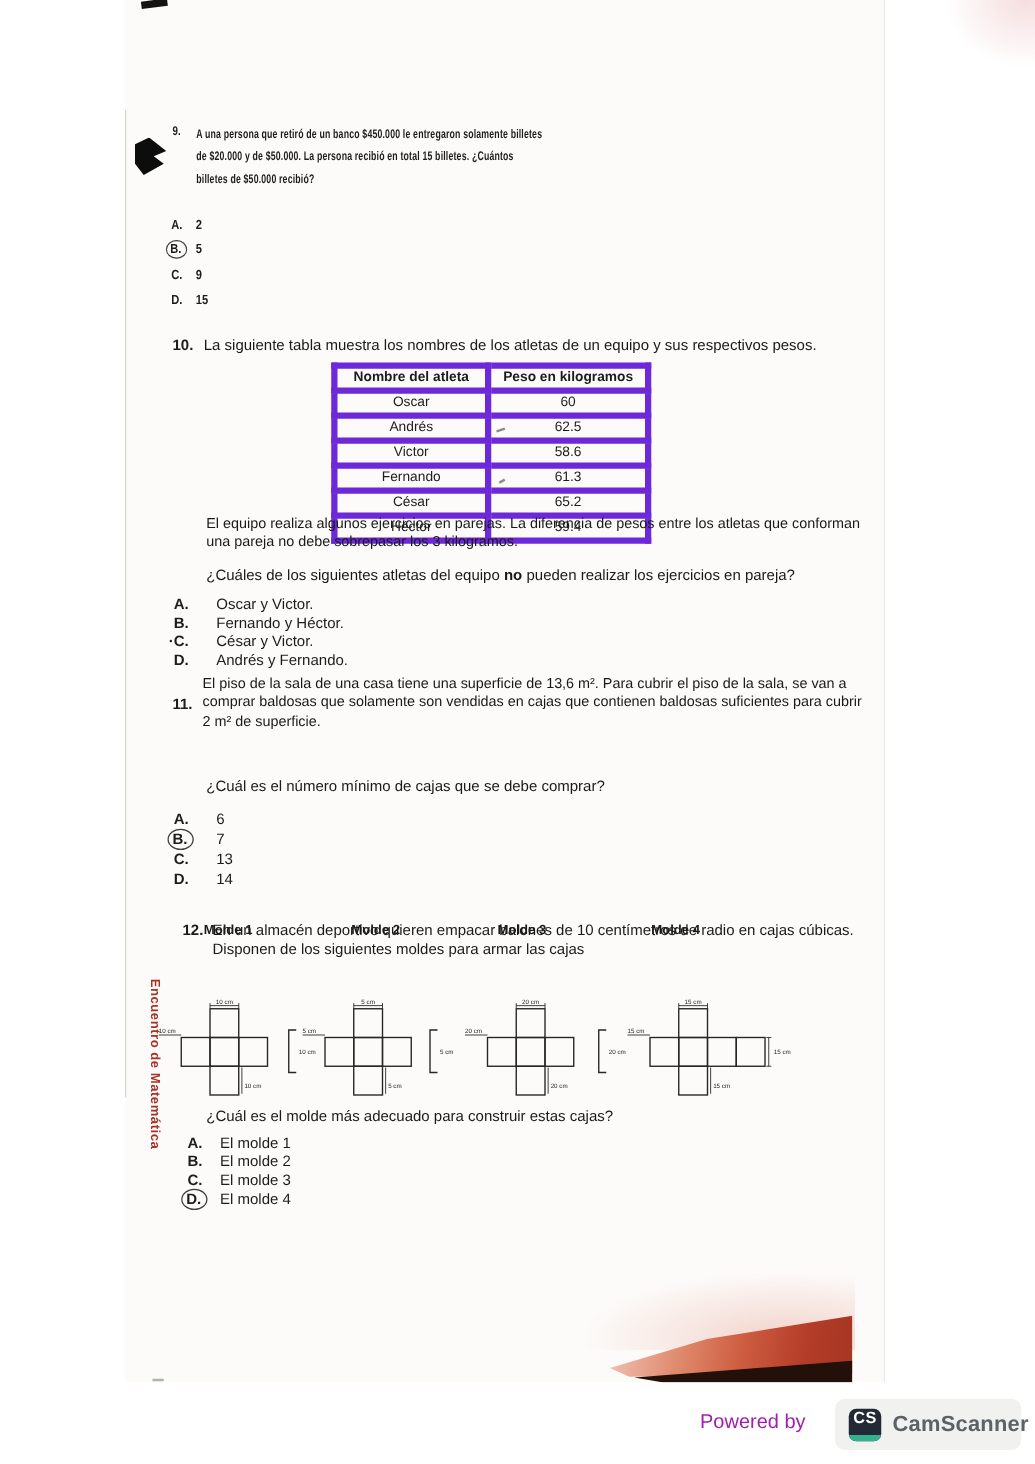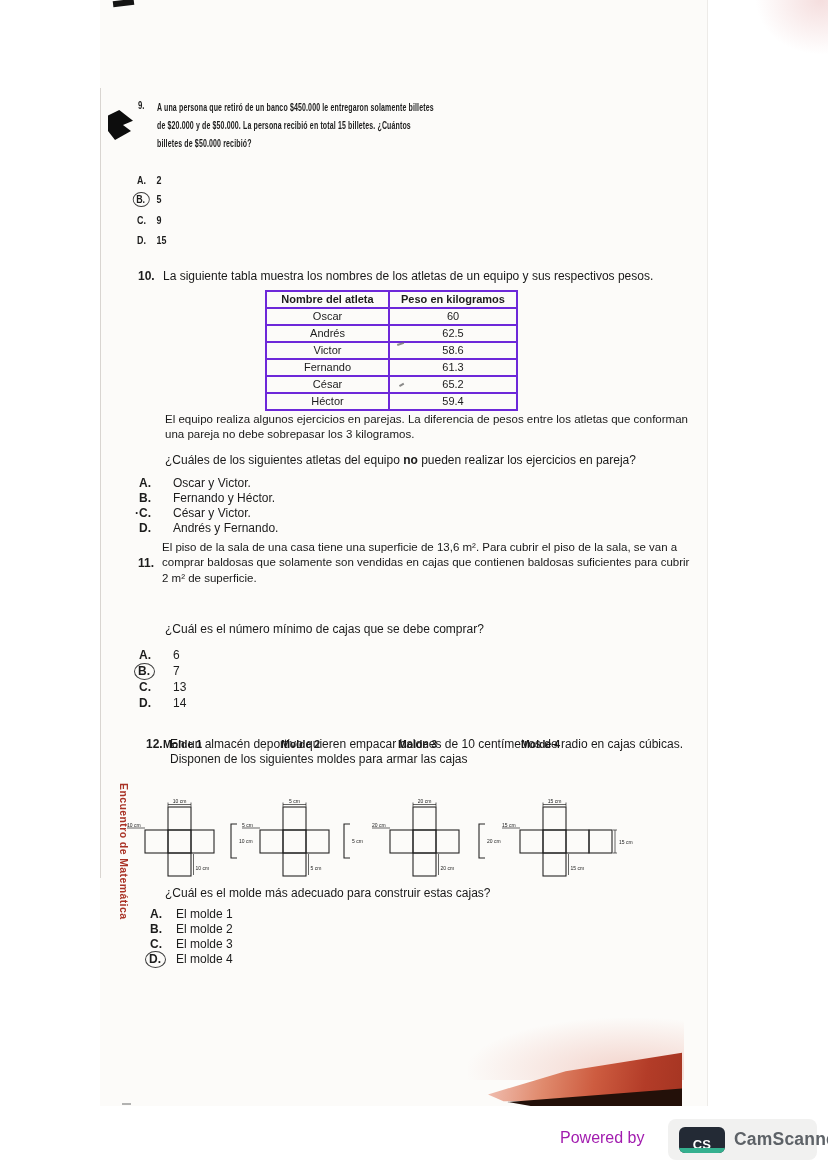--- a/index.html
+++ b/index.html
@@ -60,21 +60,21 @@
   .body-text { font-size:11.5px; line-height:15.3px; color:#191919; }
 
   
   table.athletes {
     position:absolute; left:265px; top:290px;
     border-collapse:collapse;
     border:2px solid #1a1a1a;
     font-size:11px;
   }
   table.athletes th, table.athletes td {
-    border:2px solid #6d28d9;
+    border:5px solid #6d28d9;
     height:15.3px; line-height:15px; padding:0 2px;
     text-align:center;
   }
   table.athletes th { font-weight:bold; }
   table.athletes td:first-child, table.athletes th:first-child { width:123px; }
   table.athletes td:last-child,  table.athletes th:last-child  { width:128px; }
   .stray-mark { position:absolute; width:7px; height:1.6px; background:#6d6d6d; opacity:.8; }
 
   
   .mold-label { position:absolute; top:738px; font-size:10.5px; font-weight:bold; }
@@ -106,22 +106,22 @@
   }
 
   
   .powered-by { position:absolute; left:560px; top:1129px; font-size:16px; color:#a21caf; }
   .cs-badge {
     position:absolute; left:668px; top:1119px; width:149px; height:41px;
     background:#f1f1f0; border-radius:8px;
     display:flex; align-items:center; gap:9px; padding-left:11px;
   }
   .cs-logo {
-    width:46px; height:26px; border-radius:6px; background:#232a35;
-    position:relative; display:flex; align-items:flex-end; justify-content:center;
+    width:26px; height:26px; border-radius:6px; background:#232a35;
+    position:relative; display:flex; align-items:flex-start; justify-content:center;
     overflow:hidden; flex:0 0 auto;
   }
   .cs-logo .cs-txt { color:#fff; font-weight:bold; font-size:13px; letter-spacing:.3px; position:relative; top:-1px; }
   .cs-logo::after { content:""; position:absolute; left:0; bottom:0; width:100%; height:5px; background:#35b08f; }
   .cs-brand { font-size:17.5px; color:#5d6267; font-weight:bold; letter-spacing:.2px; }
 </style>
 </head>
 <body>
 
 <div class="page"></div>

